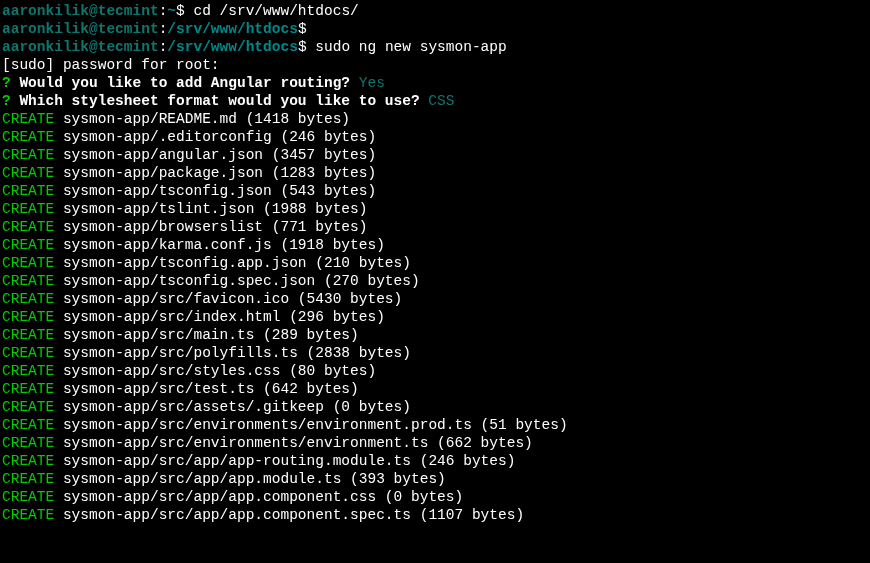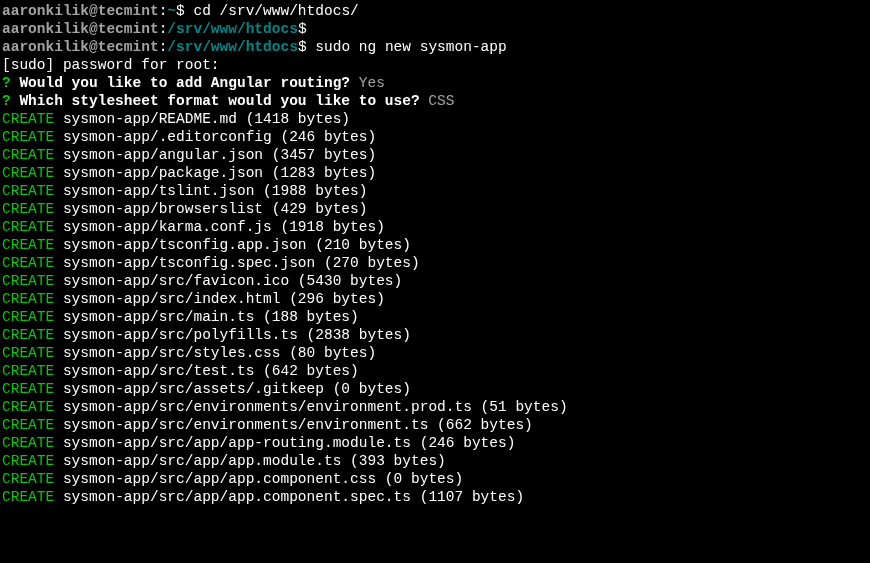--- a/index.html
+++ b/index.html
@@ -12,48 +12,49 @@
       line-height: 18px;
       width: 870px;
       height: 563px;
       box-sizing: border-box;
       overflow: hidden;
     }
     .line {
       white-space: pre;
     }
     .green { color: #00cc00; }
-    .cyan { color: #a3a3a3; margin-top: 10px; }
+    .cyan { color: #0f766e; margin-top: 10px; }
     .teal { color: #008888; }
     .bold { font-weight: bold; }
     .white { color: #fff; }
   </style>
 </head>
 <body>
 
 <div>
 <div class="line"><span class="cyan bold">aaronkilik@tecmint</span><span class="white">:</span><span class="teal bold">~</span><span class="white">$ </span><span>cd /srv/www/htdocs/</span></div>
 <div class="line"><span class="cyan bold">aaronkilik@tecmint</span><span class="white">:</span><span class="teal bold">/srv/www/htdocs</span><span class="white">$</span></div>
 <div class="line"><span class="cyan bold">aaronkilik@tecmint</span><span class="white">:</span><span class="teal bold">/srv/www/htdocs</span><span class="white">$ </span><span>sudo ng new sysmon-app</span></div>
 <div class="line">[sudo] password for root:</div>
 <div class="line"><span class="green bold">?</span><span class="white bold"> Would you like to add Angular routing?</span><span class="cyan"> Yes</span></div>
 <div class="line"><span class="green bold">?</span><span class="white bold"> Which stylesheet format would you like to use?</span><span class="cyan"> CSS</span></div>
 <div id="create-list">
       <div class="line"><span class="green">CREATE</span><span> sysmon-app/README.md (1418 bytes)</span></div>
       <div class="line"><span class="green">CREATE</span><span> sysmon-app/.editorconfig (246 bytes)</span></div>
       <div class="line"><span class="green">CREATE</span><span> sysmon-app/angular.json (3457 bytes)</span></div>
       <div class="line"><span class="green">CREATE</span><span> sysmon-app/package.json (1283 bytes)</span></div>
+      <div class="line"><span class="green">CREATE</span><span> sysmon-app/tsconfig.json (543 bytes)</span></div>
       <div class="line"><span class="green">CREATE</span><span> sysmon-app/tslint.json (1988 bytes)</span></div>
-      <div class="line"><span class="green">CREATE</span><span> sysmon-app/browserslist (429 bytes)</span></div>
+      <div class="line"><span class="green">CREATE</span><span> sysmon-app/browserslist (771 bytes)</span></div>
       <div class="line"><span class="green">CREATE</span><span> sysmon-app/karma.conf.js (1918 bytes)</span></div>
       <div class="line"><span class="green">CREATE</span><span> sysmon-app/tsconfig.app.json (210 bytes)</span></div>
       <div class="line"><span class="green">CREATE</span><span> sysmon-app/tsconfig.spec.json (270 bytes)</span></div>
       <div class="line"><span class="green">CREATE</span><span> sysmon-app/src/favicon.ico (5430 bytes)</span></div>
       <div class="line"><span class="green">CREATE</span><span> sysmon-app/src/index.html (296 bytes)</span></div>
-      <div class="line"><span class="green">CREATE</span><span> sysmon-app/src/main.ts (188 bytes)</span></div>
+      <div class="line"><span class="green">CREATE</span><span> sysmon-app/src/main.ts (289 bytes)</span></div>
       <div class="line"><span class="green">CREATE</span><span> sysmon-app/src/polyfills.ts (2838 bytes)</span></div>
       <div class="line"><span class="green">CREATE</span><span> sysmon-app/src/styles.css (80 bytes)</span></div>
       <div class="line"><span class="green">CREATE</span><span> sysmon-app/src/test.ts (642 bytes)</span></div>
       <div class="line"><span class="green">CREATE</span><span> sysmon-app/src/assets/.gitkeep (0 bytes)</span></div>
       <div class="line"><span class="green">CREATE</span><span> sysmon-app/src/environments/environment.prod.ts (51 bytes)</span></div>
       <div class="line"><span class="green">CREATE</span><span> sysmon-app/src/environments/environment.ts (662 bytes)</span></div>
       <div class="line"><span class="green">CREATE</span><span> sysmon-app/src/app/app-routing.module.ts (246 bytes)</span></div>
       <div class="line"><span class="green">CREATE</span><span> sysmon-app/src/app/app.module.ts (393 bytes)</span></div>
       <div class="line"><span class="green">CREATE</span><span> sysmon-app/src/app/app.component.css (0 bytes)</span></div>
       <div class="line"><span class="green">CREATE</span><span> sysmon-app/src/app/app.component.spec.ts (1107 bytes)</span></div>

